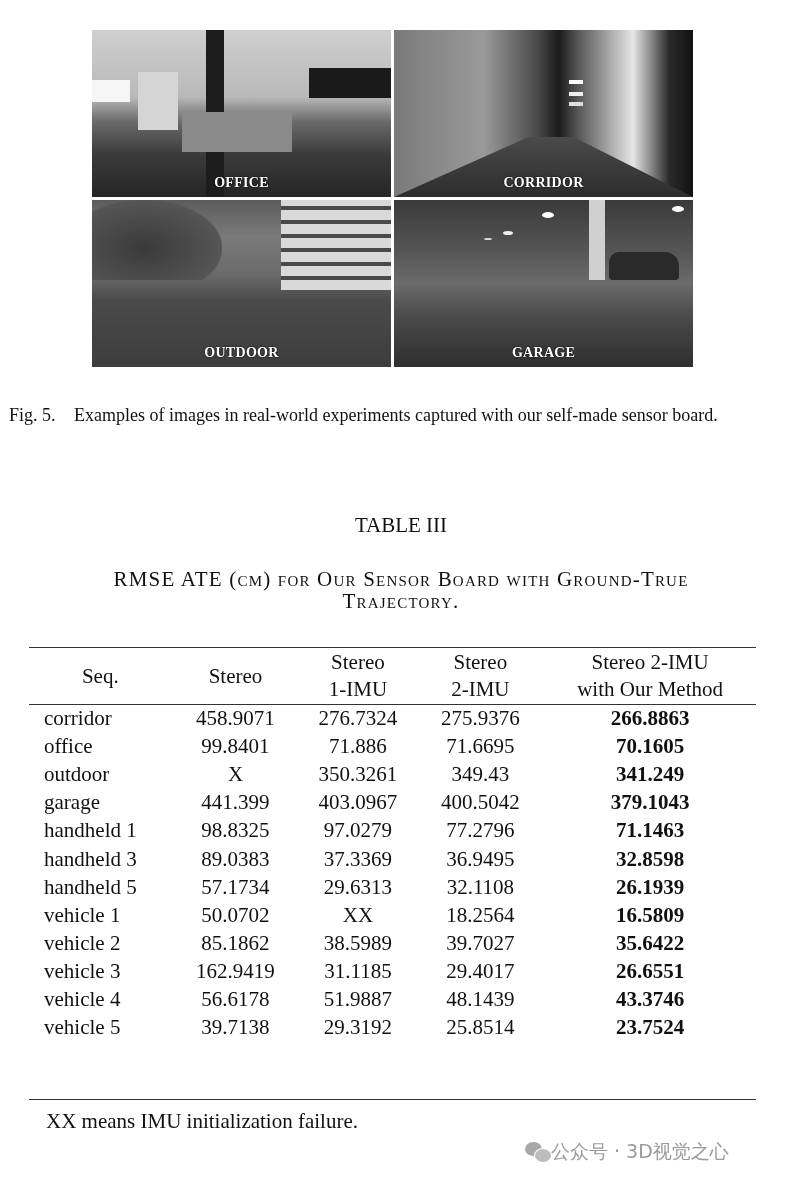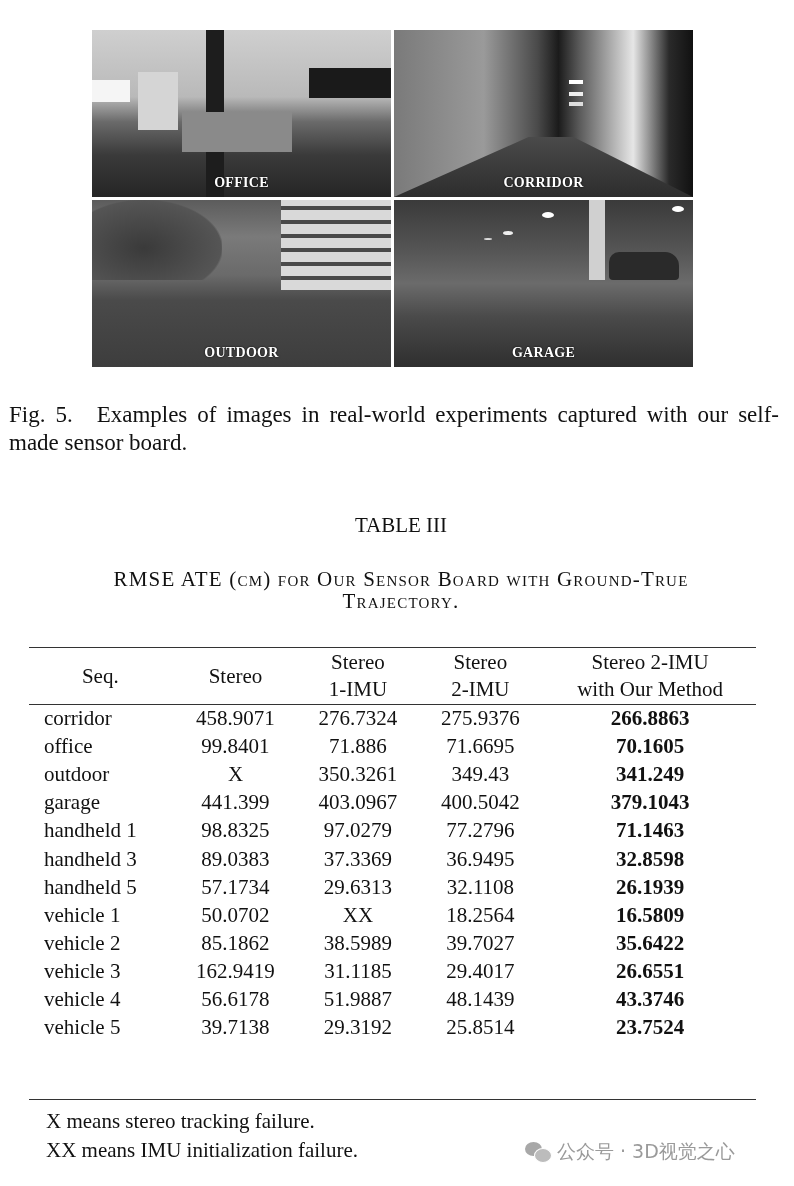--- a/index.html
+++ b/index.html
@@ -30,21 +30,21 @@
     background:repeating-linear-gradient(0deg, #d9d9d9 0 10px, #4a4a4a 10px 14px); }
   .p-outdoor .trees { position:absolute; left:0; top:0; width:130px; height:80px;
     background:radial-gradient(ellipse at 40% 60%, #3a3a3a, #555 70%, transparent 72%); }
   .p-garage { left:302px; top:170px;
     background:linear-gradient(180deg, #3a3a3a 0%, #555 30%, #6b6b6b 50%, #4a4a4a 70%, #2f2f2f 100%); }
   .p-garage .pillar { position:absolute; left:195px; top:0; width:16px; height:80px; background:#d0d0d0; }
   .p-garage .car { position:absolute; right:14px; top:52px; width:70px; height:28px; background:#2a2a2a; border-radius:10px 14px 4px 4px; }
   .p-garage .lamp { position:absolute; top:12px; left:148px; width:12px; height:6px; background:#fff; border-radius:50%;
     box-shadow:-40px 18px 0 -1px #eee, -60px 24px 0 -2px #ddd, 130px -6px 0 #fff; }
 
-  .caption { position:absolute; left:9px; top:401px; width:770px; font-size:23px; line-height:28px; text-align:justify; }
+  .caption { position:absolute; left:9px; top:401px; width:770px; font-size:18px; line-height:28px; text-align:justify; }
   .caption .fig-num { margin-right:14px; }
 
   .table-title { position:absolute; left:4px; width:794px; text-align:center; font-size:21px; }
   .tt1 { top:513px; }
   .tt2 { top:551px; letter-spacing:1.2px; font-variant:small-caps;margin-top:16px; }
   .tt3 { top:589px; letter-spacing:1.2px; font-variant:small-caps; }
 
   .rule { position:absolute; left:29px; width:727px; height:1.4px; background:#333; }
   .r-top { top:647px; } .r-mid { top:704px; } .r-bot { top:1099px; }
 
@@ -53,21 +53,21 @@
   table.data td { padding:0; height:28.1px; line-height:28px; }
   .c0 { width:130px; text-align:left; padding-left:15px !important; }
   .c1 { width:130px; text-align:center; }
   .c2 { width:119px; text-align:center; }
   .c3 { width:130px; text-align:center; }
   .c4 { width:218px; text-align:center; }
   td.best { font-weight:bold; }
   table.data thead th.c0 { text-align:center; padding-left:0 !important; }
 
   .notes { position:absolute; left:46px; top:1107px; font-size:21px; line-height:29px; }
-  .watermark { position:absolute; left:525px; top:1139px; font-family:"DejaVu Sans",sans-serif; font-size:19px; color:#9a9a9a; display:flex; align-items:center; gap:6px; }
+  .watermark { position:absolute; left:525px; top:1139px; font-family:"DejaVu Sans",sans-serif; font-size:19px; color:#9a9a9a; display:flex; align-items:center; }
   .wm-icon { width:26px; height:20px; position:relative; }
   .wm-icon .b1 { position:absolute; left:0; top:0; width:17px; height:14px; background:#a8a8a8; border-radius:50%; }
   .wm-icon .b2 { position:absolute; left:9px; top:6px; width:16px; height:13px; background:#bcbcbc; border-radius:50%; border:1px solid #fff; }
 </style>
 </head>
 <body>
 
 <div class="figure">
   <div class="panel p-office">
     <div class="monitor"></div>
@@ -212,21 +212,20 @@
         <td class="c0">vehicle 5</td>
         <td class="c1">39.7138</td>
         <td class="c2">29.3192</td>
         <td class="c3">25.8514</td>
         <td class="c4 best">23.7524</td>
       </tr>
     </tbody>
 </table>
 
 <div class="notes">
-  <div>X means stereo tracking failure.</div>
   <div>XX means IMU initialization failure.</div>
 </div>
 
 <div class="watermark">
   <span class="wm-icon">
       <span class="b1"></span>
       <span class="b2"></span>
     </span>
   <span>公众号 · 3D视觉之心</span>
 </div>

